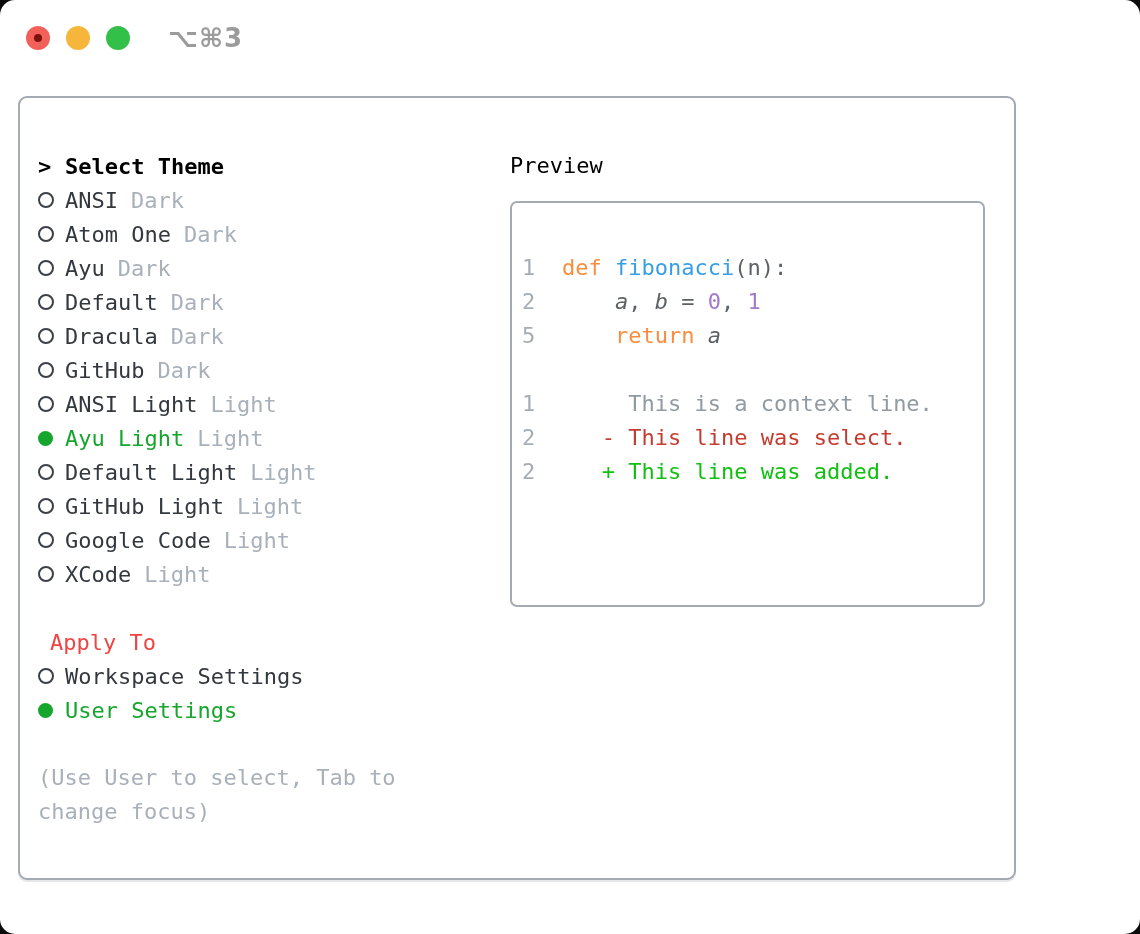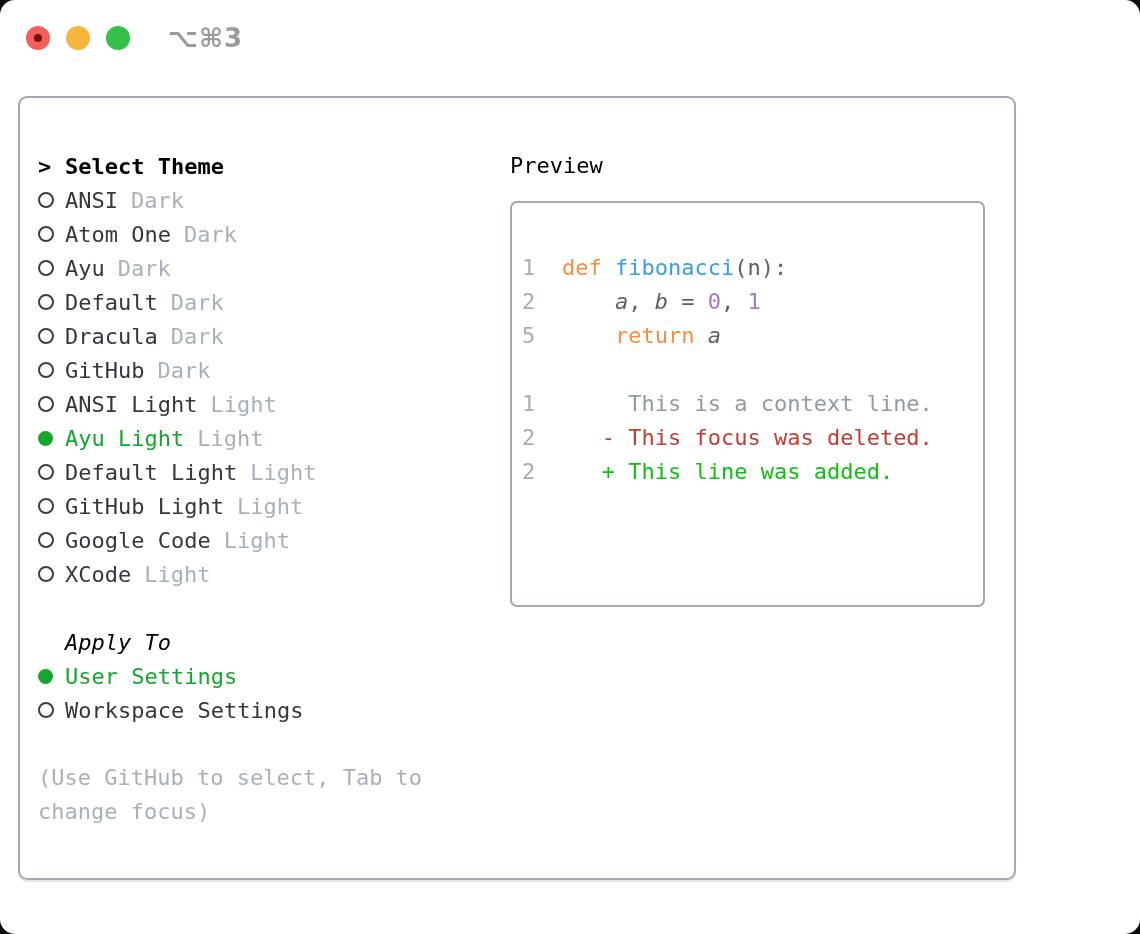--- a/index.html
+++ b/index.html
@@ -29,21 +29,21 @@
   .right{position:absolute;left:490px;top:51px;}
   .row{display:flex;align-items:center;height:34px;font-size:22px;}
   .marker{width:27px;flex:none;display:flex;align-items:center;}
   .caret{font-weight:700;color:#000;font-size:22px;}
   .radio{width:12px;height:12px;border:2px solid #3a4047;border-radius:50%;box-sizing:content-box;}
   .dotsel{width:15px;height:15px;border-radius:50%;background:var(--accent-green);}
   .hdr{font-weight:700;color:#000;}
   .tname{color:var(--list-text);white-space:pre;}
   .tname.sel{color:var(--accent-green);}
   .tag{color:var(--muted);margin-left:13px;white-space:pre;}
-  .apply-hdr{margin-left:27px;margin-top:34px;font-weight:400;color:#000000;font-style:italic;}
+  .apply-hdr{margin-left:12px;margin-top:34px;font-weight:400;color:#ef4444;}
   .apply-label{color:var(--list-text);white-space:pre;}
   .apply-label.sel{color:var(--accent-green);}
   .help{margin-top:34px;width:402px;font-size:22px;line-height:34px;color:var(--muted);}
   
   .preview-title{height:34px;line-height:34px;font-size:22px;font-weight:400;color:#000;margin-bottom:18px;}
   .preview-box{
     box-sizing:border-box;width:475px;height:406px;
     border:2px solid var(--panel-border);border-radius:7px;
     padding:48px 0 0 10px;overflow:hidden;background:#fff;
   }
@@ -168,42 +168,42 @@
             <span class="tname">XCode</span>
             <span class="tag">Light</span>
           </div>
         </div>
 
       <div class="row apply-hdr">Apply To</div>
 
       <div id="apply-options">
           <div class="row">
             <span class="marker">
+              <span class="radio"></span>
+            </span>
+            <span class="apply-label">Workspace Settings</span>
+          </div>
+          <div class="row">
+            <span class="marker">
               <span class="dotsel"></span>
             </span>
             <span class="apply-label sel">User Settings</span>
           </div>
-          <div class="row">
-            <span class="marker">
-              <span class="radio"></span>
-            </span>
-            <span class="apply-label">Workspace Settings</span>
-          </div>
         </div>
 
-      <div class="help">(Use GitHub to select, Tab to change focus)</div>
+      <div class="help">(Use User to select, Tab to change focus)</div>
     </div>
 
     <div class="right">
       <div class="preview-title">Preview</div>
       <div class="preview-box" id="preview-box">
           <div class="line"><span class="ln">1</span><span class="c-kw">def</span><span class="c-def"> </span><span class="c-fn">fibonacci</span><span class="c-def">(n):</span></div>
           <div class="line"><span class="ln">2</span><span class="c-def">    </span><span class="c-var">a</span><span class="c-def">, </span><span class="c-var">b</span><span class="c-def"> = </span><span class="c-num">0</span><span class="c-def">, </span><span class="c-num">1</span></div>
           <div class="line"><span class="ln">5</span><span class="c-def">    </span><span class="c-kw">return</span><span class="c-def"> </span><span class="c-var">a</span></div>
           <div class="line"><span class="ln"></span></div>
           <div class="line"><span class="ln">1</span><span class="c-ctx">     This is a context line.</span></div>
-          <div class="line"><span class="ln">2</span><span class="c-del">   - This focus was deleted.</span></div>
+          <div class="line"><span class="ln">2</span><span class="c-del">   - This line was select.</span></div>
           <div class="line"><span class="ln">2</span><span class="c-add">   + This line was added.</span></div>
         </div>
     </div>
 
   </div>
 </div>
 
 </body></html>

